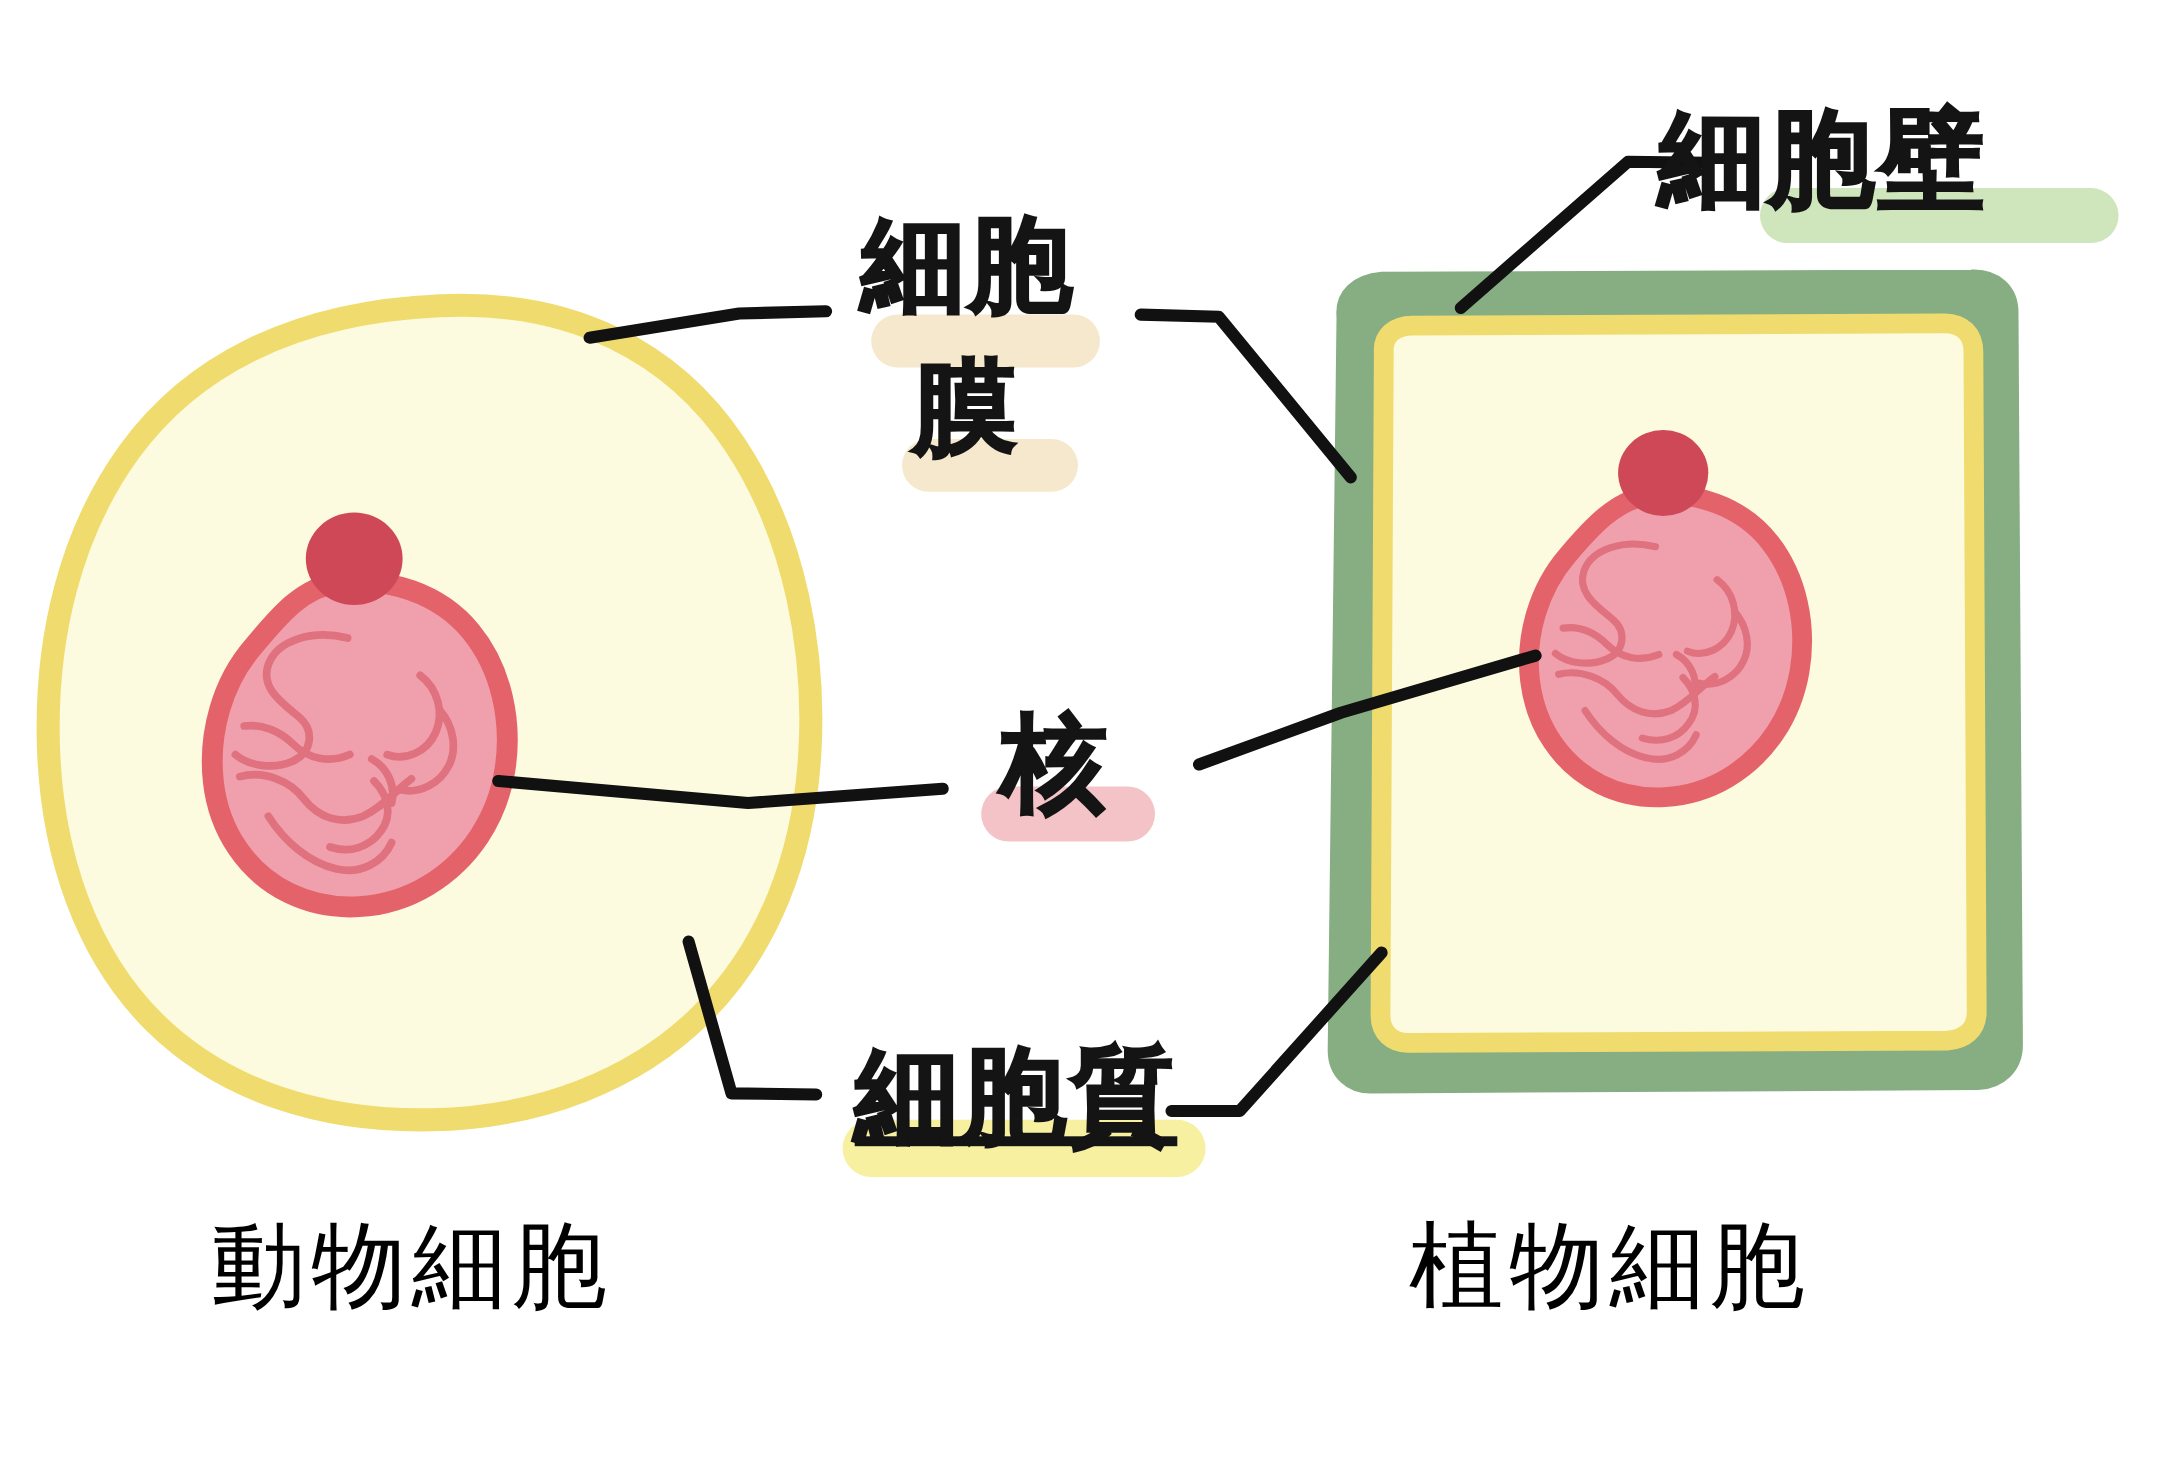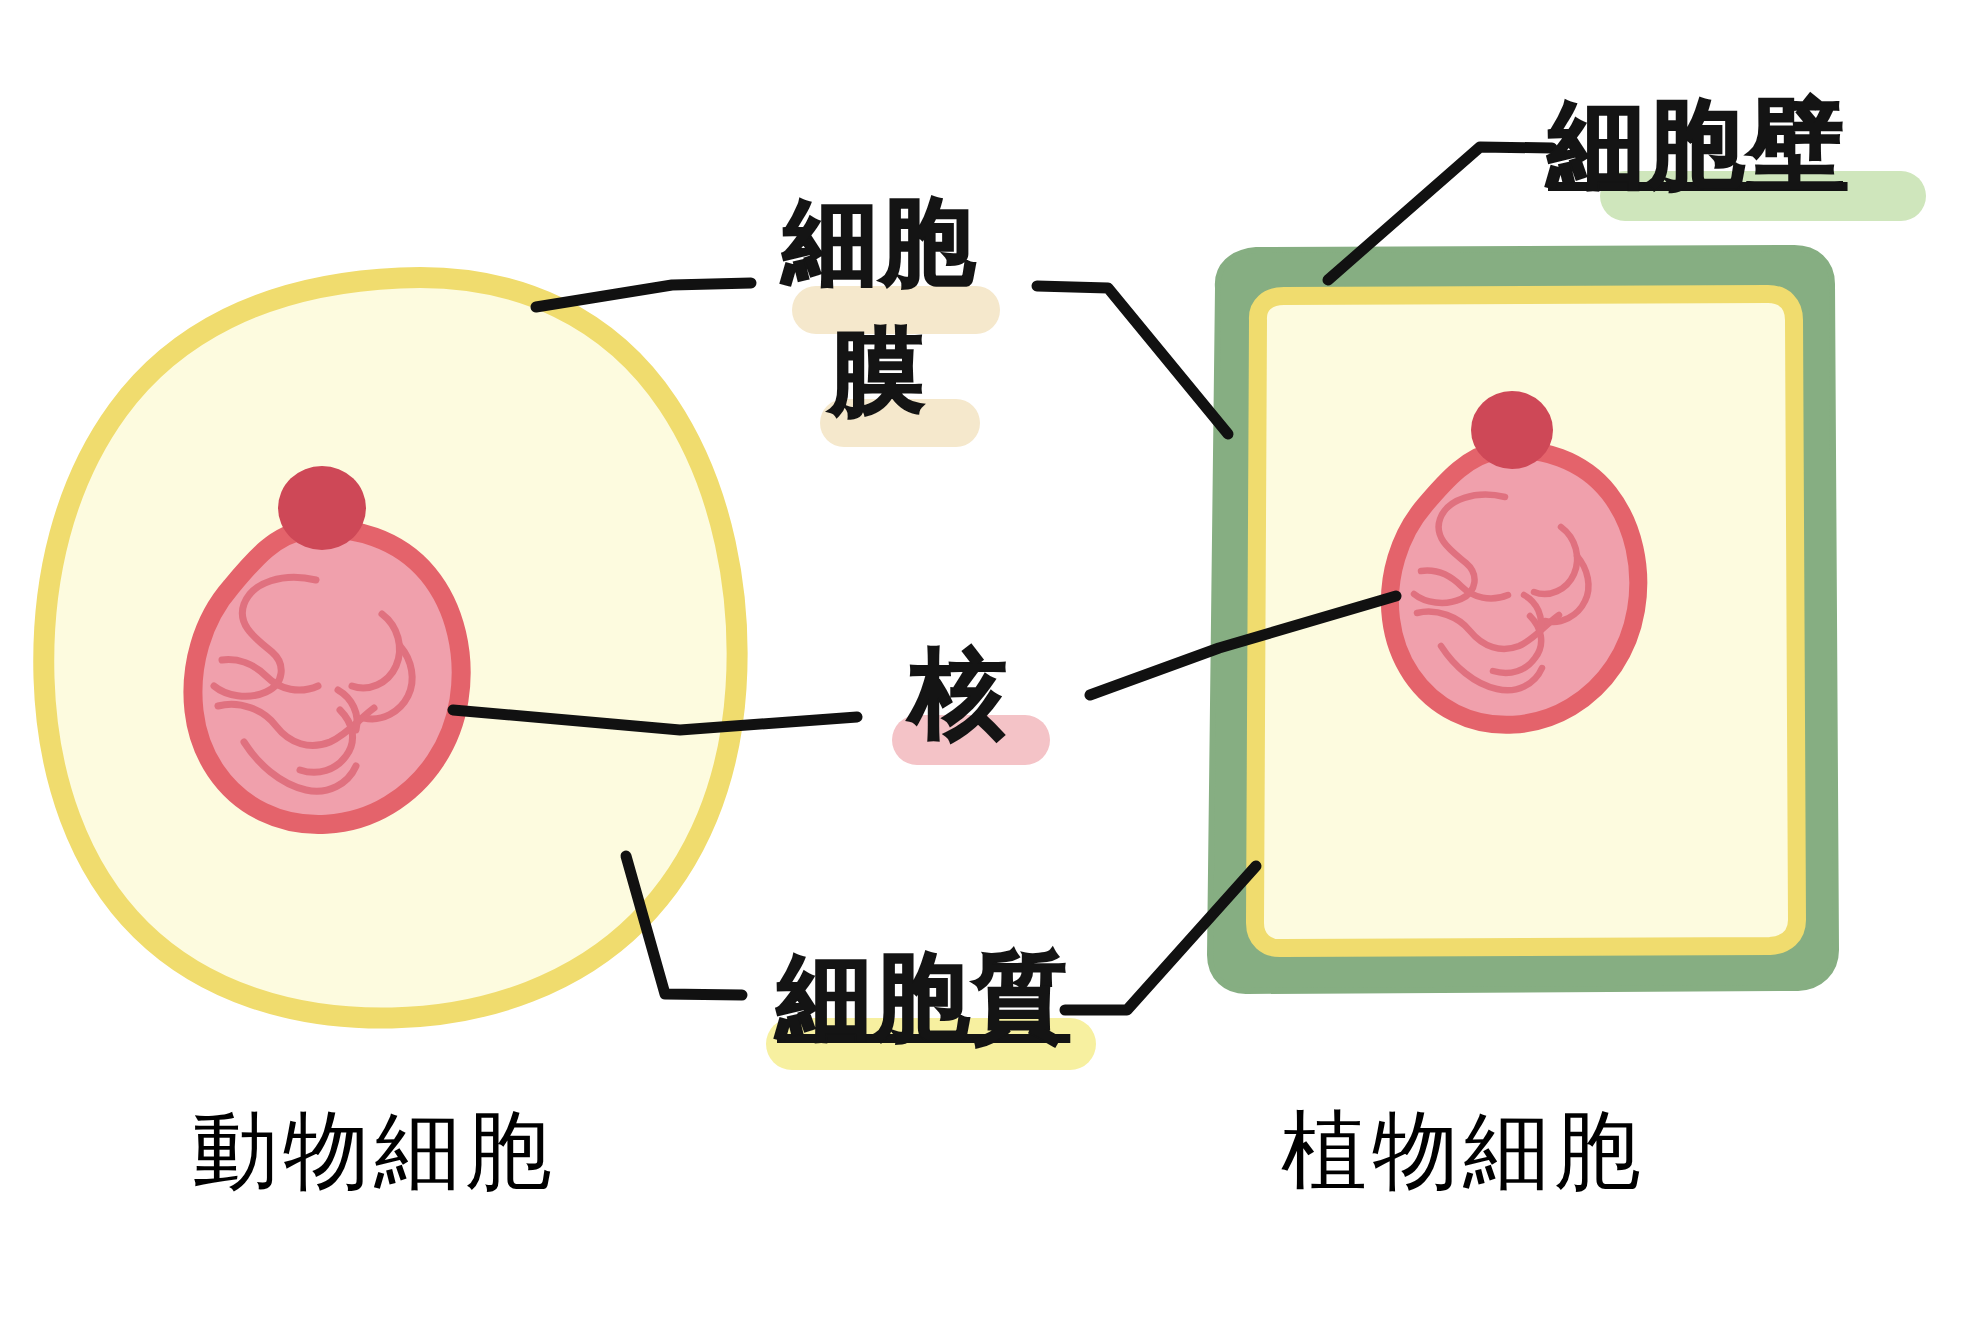--- a/index.html
+++ b/index.html
@@ -168,21 +168,21 @@
   <div class="hl" style="left:792px; top:286px; width:208px; height:48px; background:#F5E8CC;"></div>
   <div class="hl" style="left:820px; top:399px; width:160px; height:48px; background:#F5E8CC;"></div>
   <div class="hl" style="left:1600px; top:171px; width:326px; height:50px; background:#CFE6BC;"></div>
   <div class="hl" style="left:892px; top:715px; width:158px; height:50px; background:#F4C3C7;"></div>
   <div class="hl" style="left:766px; top:1018px; width:330px; height:52px; background:#F7F0A0;"></div>
 
   <div class="label-text marker lyr-text" style="left:783px; top:195px; font-size:94px;">細胞</div>
 
   <div class="label-text marker lyr-text" style="left:830px; top:325px; font-size:94px;">膜</div>
 
-  <div class="label-text marker lyr-text" style="left:1548px; top:96px; font-size:96px;text-decoration:underline;">細胞壁</div>
+  <div class="label-text marker lyr-text" style="left:1508px; top:96px; font-size:96px;">細胞壁</div>
 
   <div class="label-text marker lyr-text" style="left:910px; top:645px; font-size:96px;">核</div>
 
   <div class="label-text marker lyr-text" style="left:777px; top:950px; font-size:94px;text-decoration:underline;">細胞質</div>
 
   <div class="caption" style="left:192px; top:1093px;">動物細胞</div>
 
   <div class="caption" style="left:1281px; top:1093px;">植物細胞</div>
 
 </div>

